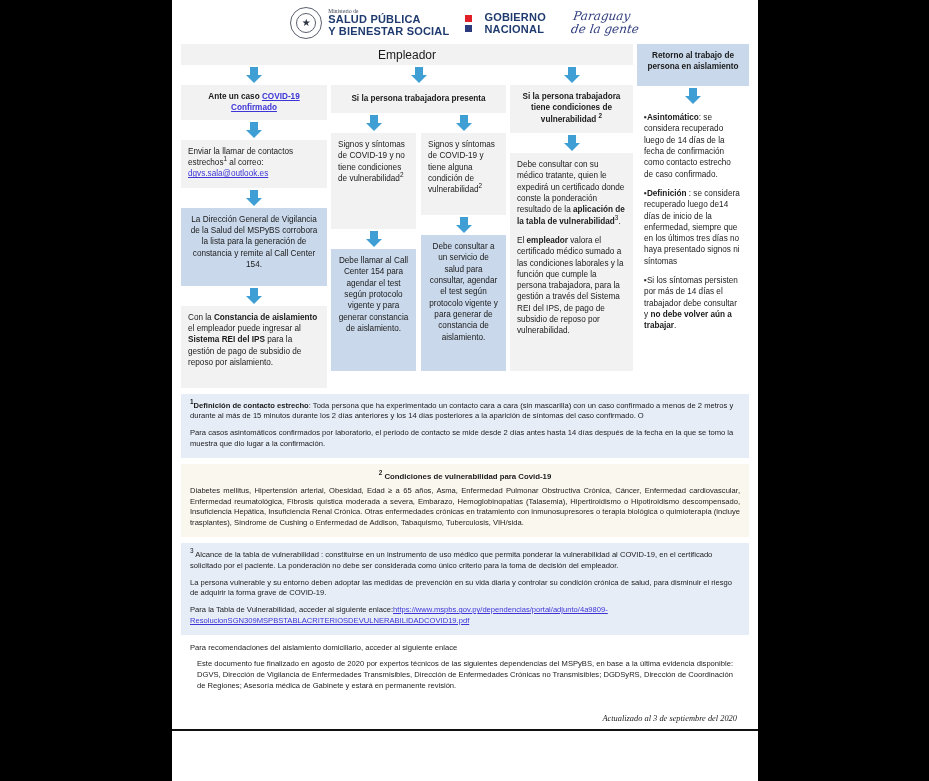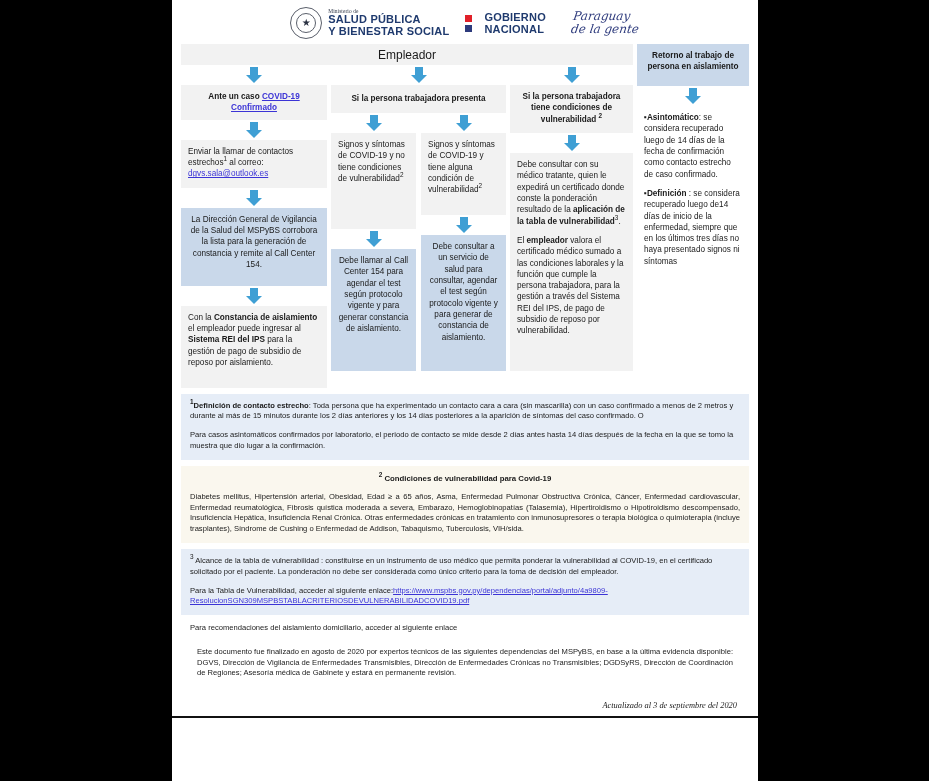--- a/index.html
+++ b/index.html
@@ -122,21 +122,21 @@
     font-size: 7.6px;
     line-height: 1.42;
     color: #1a1a1a;
     margin-bottom: 6px;
   }
   .note.n1 { background: #e6edf7; }
   .note.n2 { background: #faf7ee; }
   .note.n3 { background: #e6edf7; }
   .note.n4 { background: #ffffff; }
   .note p { margin: 0 0 6px 0; }
-  .note p:last-child { margin-bottom: 0; margin-top: 8px; }
+  .note p:last-child { margin-bottom: 0; }
   .just { text-align: justify; }
   .n2-title { text-align: center; font-weight: bold; font-size: 7.8px; margin-bottom: 4px; }
 
   .updated {
     text-align: right; font-style: italic; font-size: 8.4px;
     color: #1a1a1a; padding: 8px 12px 6px 0;
     font-family: "Liberation Serif", serif;
   }
   .bottom-rule { border-top: 2px solid #111; margin: 0 0 0 0; }
 </style>
@@ -304,45 +304,49 @@
         </div>
         <div class="box" style="min-height:246px">
           <div>
             <span>▪</span><b class="ital">Asintomático</b><span>: se considera recuperado luego de 14 días de la fecha de confirmación como contacto estrecho de caso confirmado.</span>
           </div>
           <div style="height:8px"></div>
           <div>
             <span>▪</span><b>Definición</b><span> : se considera recuperado luego de14 días de inicio de la enfermedad, siempre que en los últimos tres días no haya presentado signos ni síntomas</span>
           </div>
           <div style="height:8px"></div>
+          <div class="ital">
+            <span>▪</span><span>Si los síntomas persisten por más de 14 días el trabajador debe consultar y </span><b>no  debe volver aún a trabajar</b><span>.</span>
+          </div>
         </div>
       </div>
 
     </div>
   </div>
 
   <div class="notes">
 
     <div class="note n1">
       <p><sup class="bold">1</sup><b>Definición de contacto estrecho</b><span>: Toda persona que ha experimentado un contacto cara a cara (sin mascarilla) con un caso confirmado a menos de 2 metros y durante al más de 15 minutos durante los 2 días anteriores y los 14 días posteriores a la aparición de síntomas del caso confirmado. O</span></p>
       <p>Para casos asintomáticos confirmados por laboratorio, el periodo de contacto se mide desde 2 días antes hasta 14 días después de la fecha en la que se tomo la muestra que dio lugar a la confirmación.</p>
     </div>
 
     <div class="note n2">
       <div class="n2-title"><sup>2</sup><span> Condiciones de vulnerabilidad para  Covid-19</span></div>
       <p class="just">Diabetes mellitus, Hipertensión arterial, Obesidad, Edad ≥ a 65 años, Asma, Enfermedad Pulmonar Obstructiva Crónica, Cáncer, Enfermedad cardiovascular, Enfermedad reumatológica, Fibrosis quística moderada a severa, Embarazo, Hemoglobinopatías (Talasemia), Hipertiroidismo o Hipotiroidismo descompensado, Insuficiencia Hepática, Insuficiencia Renal Crónica. Otras enfermedades crónicas en tratamiento con inmunosupresores o terapia biológica o quimioterapia (incluye trasplantes), Síndrome de Cushing o Enfermedad de Addison, Tabaquismo, Tuberculosis, VIH/sida.</p>
     </div>
 
     <div class="note n3">
       <p><sup>3</sup><span> Alcance de la tabla de vulnerabilidad : constituirse en un instrumento de uso médico que permita  ponderar la vulnerabilidad al COVID-19, en el certificado solicitado por el paciente.  La ponderación no debe ser considerada como  único criterio para la toma de decisión del empleador.</span></p>
+      <p>La persona vulnerable y su entorno deben adoptar las medidas de prevención en su vida diaria y controlar su condición crónica de salud, para disminuir el riesgo de adquirir la forma grave de COVID-19.</p>
       <p><span>Para la Tabla de Vulnerabilidad, acceder al siguiente enlace:</span><a class="lnk" href="#">https://www.mspbs.gov.py/dependencias/portal/adjunto/4a9809-ResolucionSGN309MSPBSTABLACRITERIOSDEVULNERABILIDADCOVID19.pdf</a></p>
     </div>
 
     <div class="note n4" style="padding-top:2px">
-      <p style="margin-bottom:13px">Para  recomendaciones  del aislamiento domiciliario, acceder al  siguiente enlace</p>
+      <p style="margin-bottom:6px">Para  recomendaciones  del aislamiento domiciliario, acceder al  siguiente enlace</p>
       <p class="just" style="padding:0 7px">Este documento fue finalizado en agosto de 2020 por expertos técnicos de las siguientes dependencias del MSPyBS, en base a la última evidencia disponible: DGVS, Dirección de Vigilancia de Enfermedades Transmisibles, Dirección de Enfermedades Crónicas no Transmisibles; DGDSyRS, Dirección de Coordinación de Regiones; Asesoría médica de Gabinete y estará en permanente revisión.</p>
     </div>
 
     <div class="updated">Actualizado al 3 de septiembre del 2020</div>
   </div>
 
   <div class="bottom-rule"></div>
 </div>
 
 </body></html>

